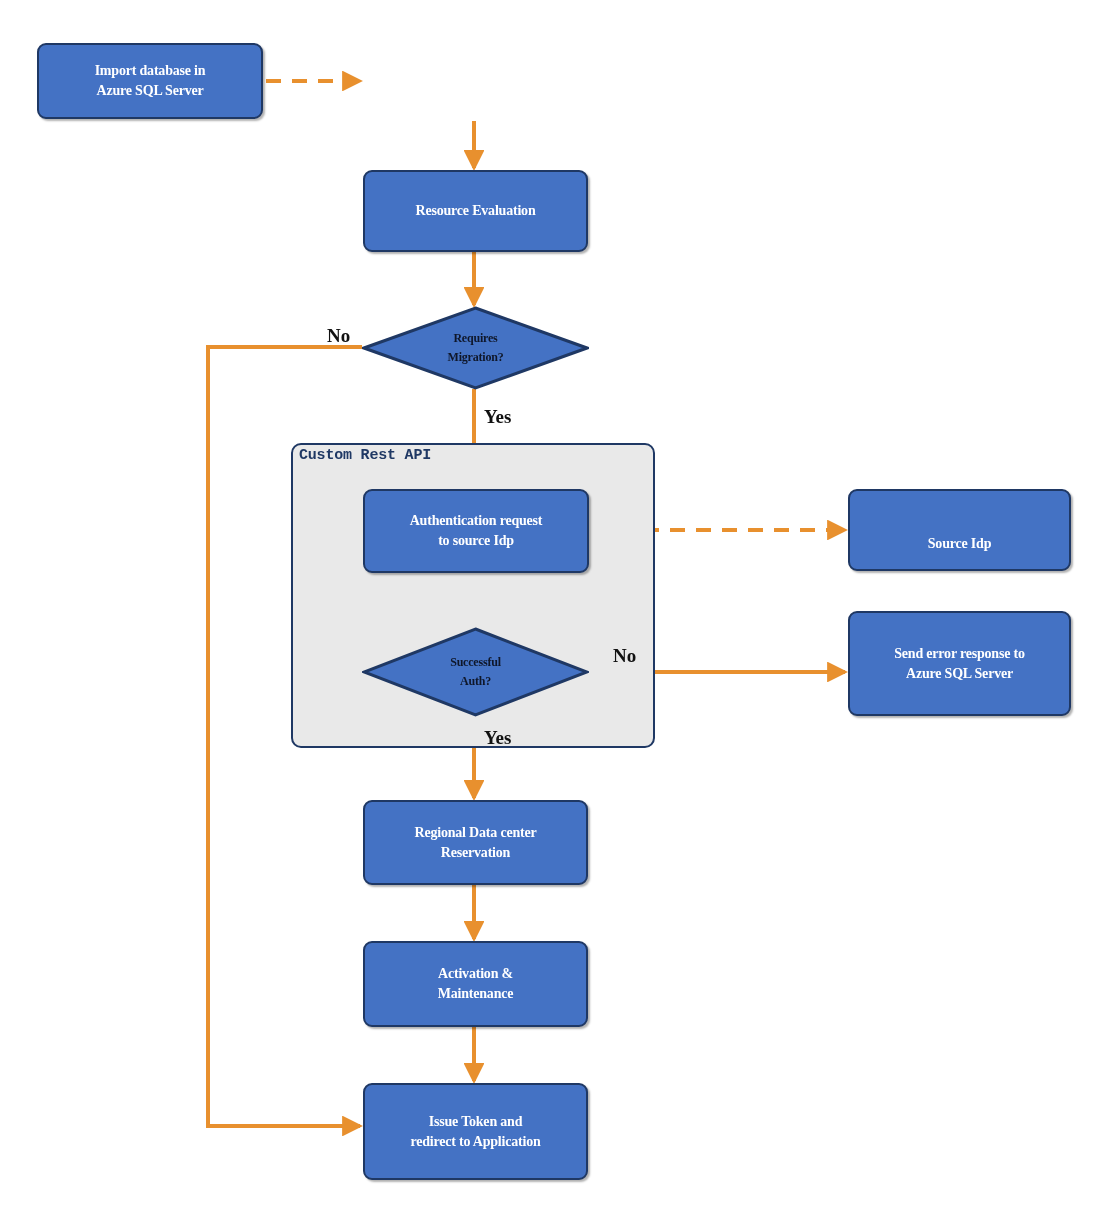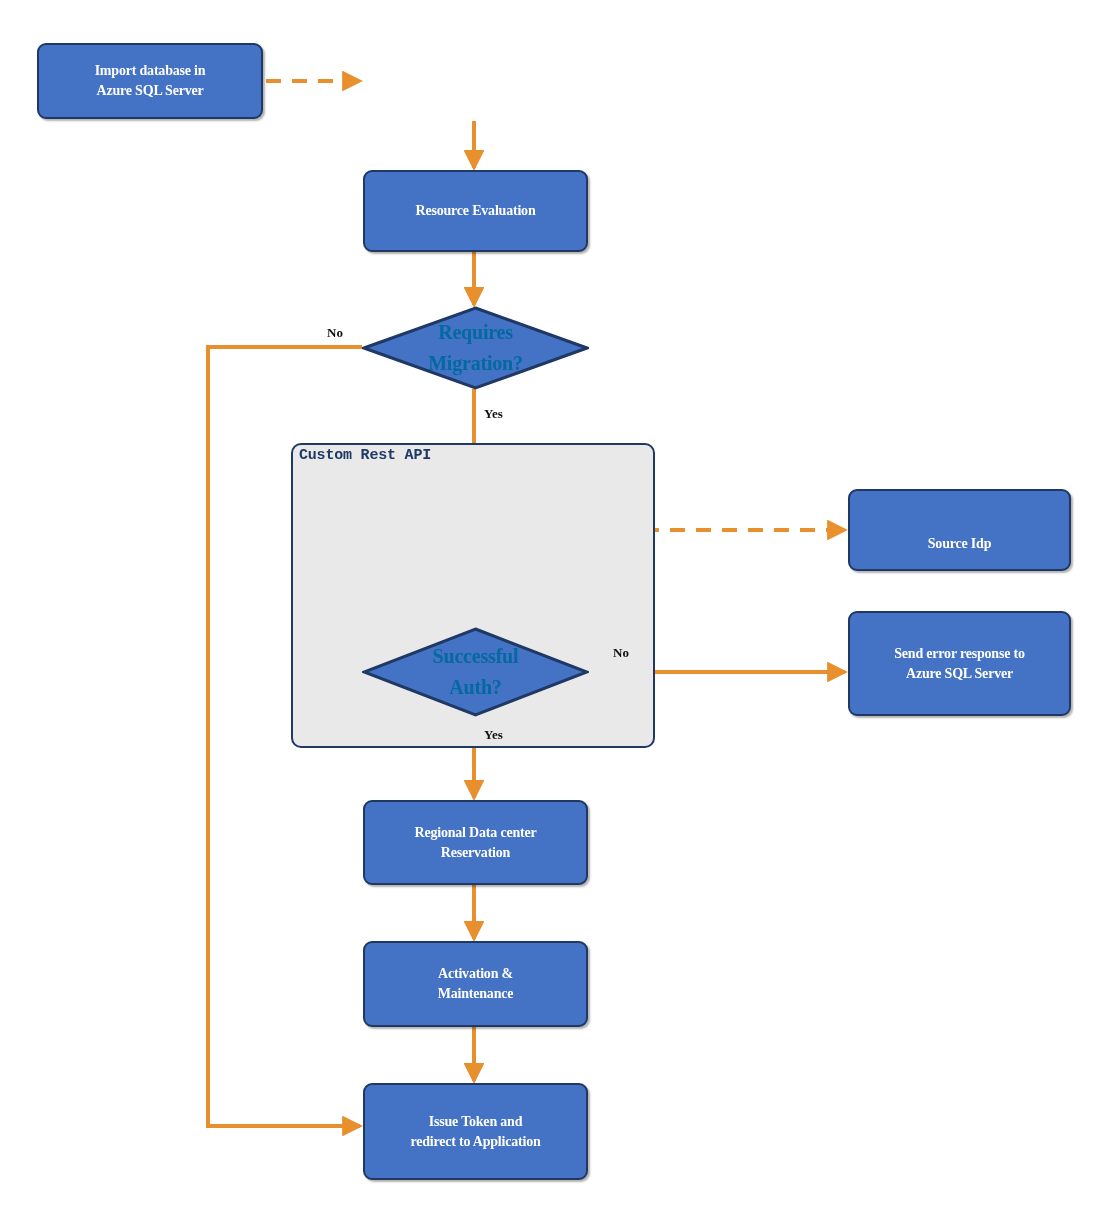--- a/index.html
+++ b/index.html
@@ -78,34 +78,34 @@
   .decision .dia-text {
     position: absolute;
     left: 0;
     top: 0;
     width: 100%;
     height: 100%;
     display: flex;
     align-items: center;
     justify-content: center;
     text-align: center;
-    color: #0369a1;
-    font-weight: bold;
-    font-size: 20px;
+    color: #0f172a;
+    font-weight: bold;
+    font-size: 12px;
     line-height: 1.55;
     font-family: "Liberation Serif", serif;
     letter-spacing: -0.2px;
     pointer-events: none;
   }
   
   .edge-label {
     position: absolute;
     color: #111111;
     font-weight: bold;
-    font-size: 13px;
+    font-size: 19px;
     font-family: "Liberation Serif", serif;
     white-space: nowrap;
   }
 </style>
 </head>
 <body>
 
 <div id="canvas">
 
   <svg id="wires" viewBox="0 0 1108 1208" width="1108" height="1208">
@@ -168,20 +168,24 @@
   </div>
 
   <div class="decision" style="left:362px; top:306px; width:227px; height:84px;">
     <svg class="dia-shape" viewBox="0 0 227 84" preserveAspectRatio="none">
       <polygon points="113.5,2 225,42 113.5,82 2,42" fill="#4472C4" stroke="#1F3864" stroke-width="3"></polygon>
     </svg>
     <div class="dia-text" style="white-space:pre-line;">Requires
 Migration?</div>
   </div>
 
+  <div class="node" style="left:363px; top:489px; width:226px; height:84px;">
+    <span style="white-space:pre-line;">Authentication request
+to source Idp</span>
+  </div>
 
   <div class="node" style="left:848px; top:489px; width:223px; height:82px;">
     <span style="white-space:pre-line;margin-top:28px;">Source Idp</span>
   </div>
 
   <div class="decision" style="left:362px; top:627px; width:227px; height:90px;">
     <svg class="dia-shape" viewBox="0 0 227 90" preserveAspectRatio="none">
       <polygon points="113.5,2 225,45 113.5,88 2,45" fill="#4472C4" stroke="#1F3864" stroke-width="3"></polygon>
     </svg>
     <div class="dia-text" style="white-space:pre-line;">Successful

